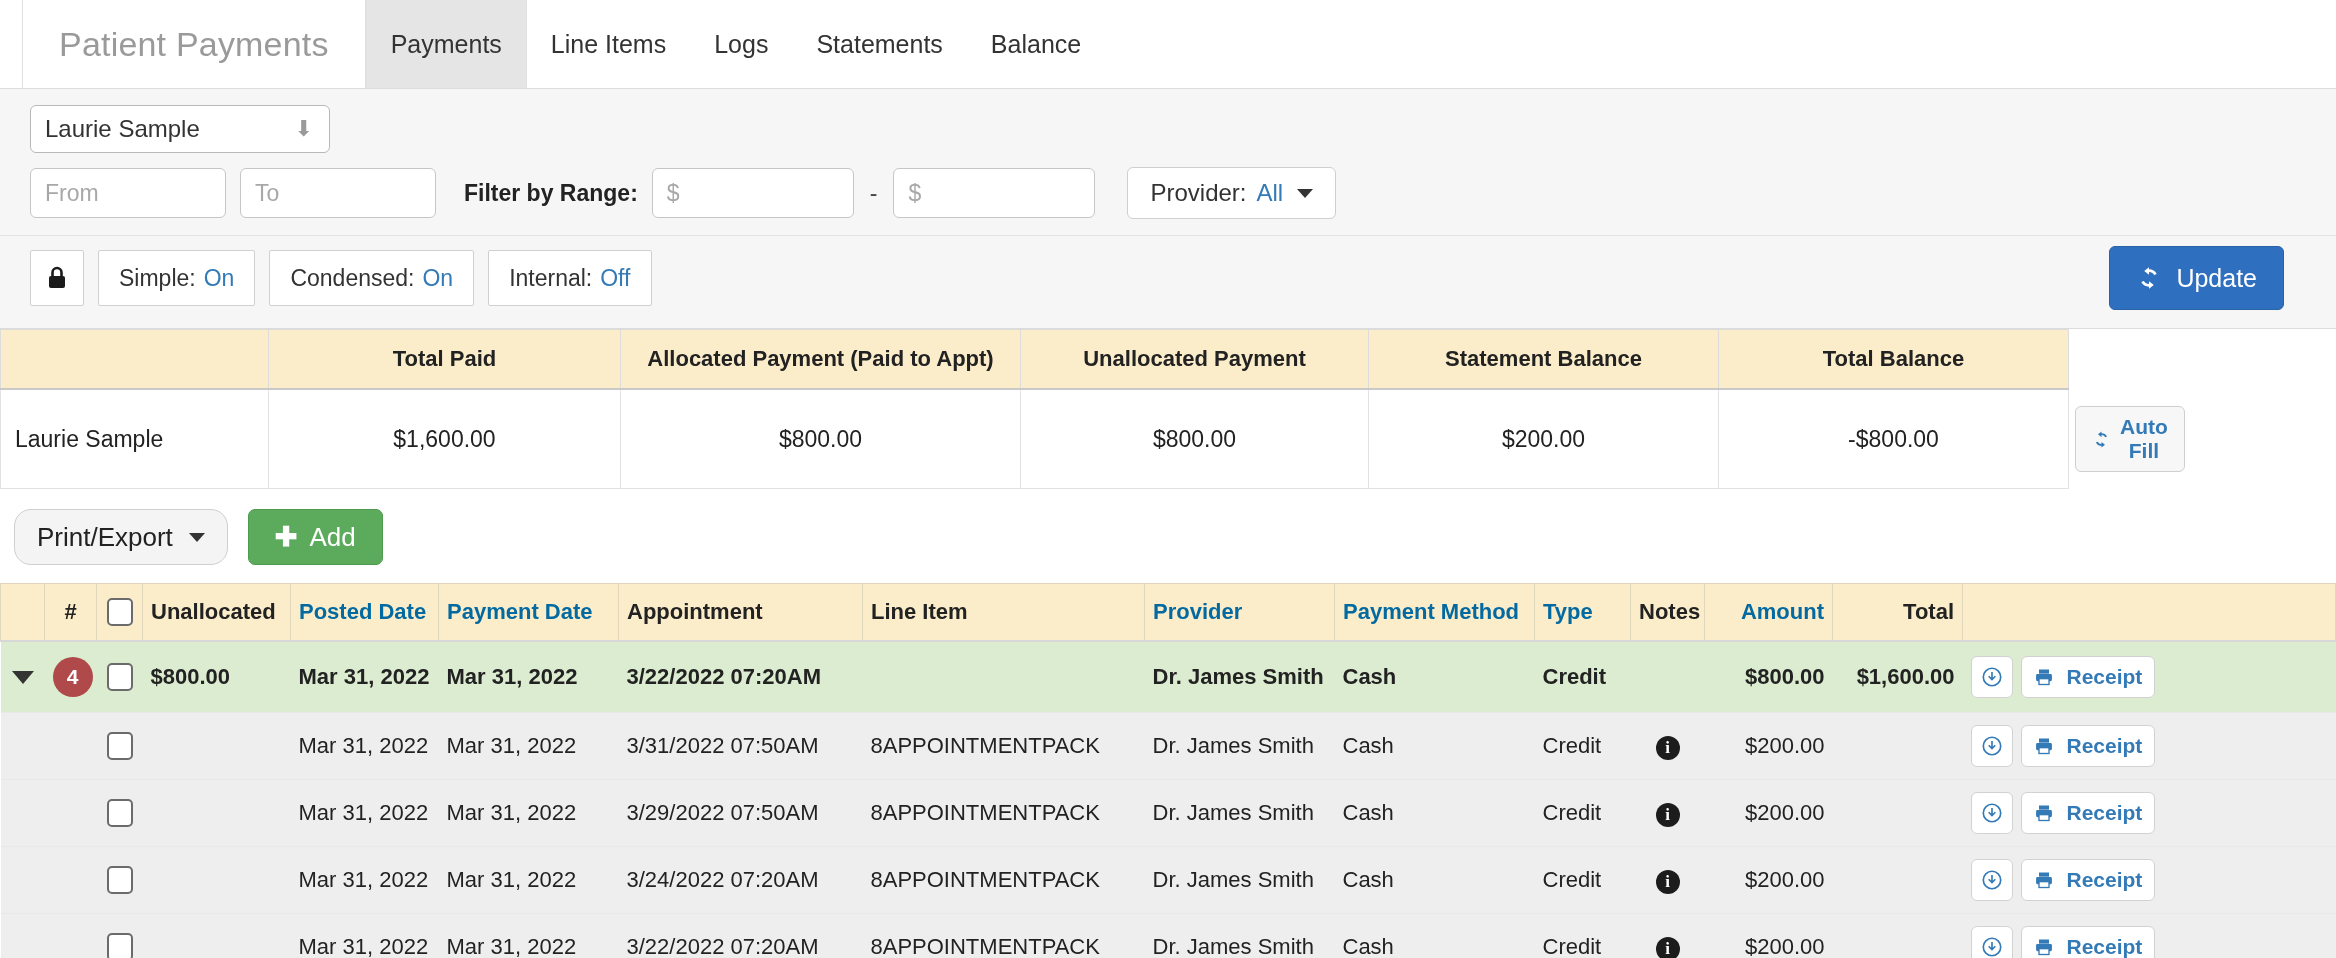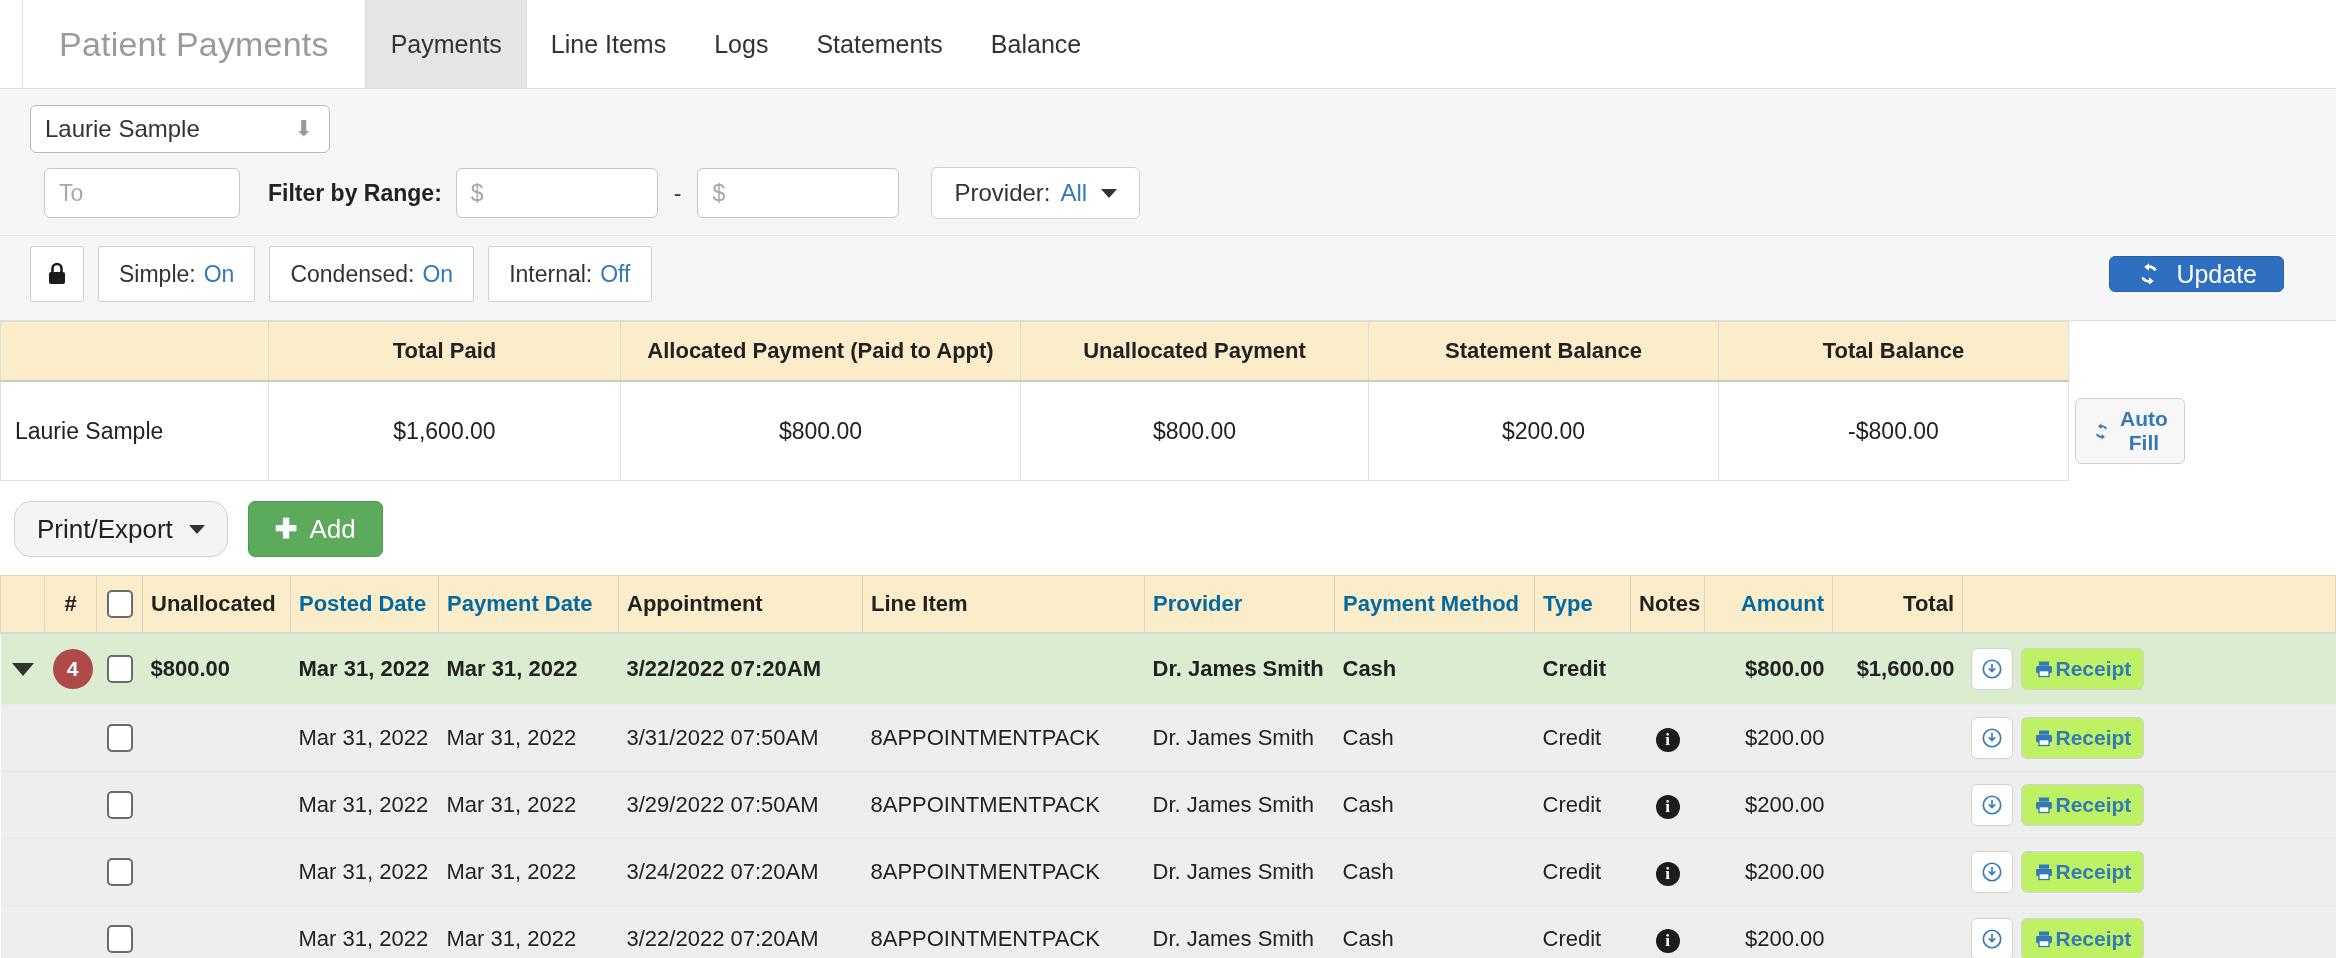--- a/index.html
+++ b/index.html
@@ -134,21 +134,21 @@
   }
   .togglebtn .tval { color: #337ab7; margin-left: 8px; }
   .lockbtn { padding: 0 16px; }
 
   .update-btn {
     margin-left: auto;
     background: #2f6fbf;
     border: 1px solid #2a62a8;
     border-radius: 6px;
     color: #fff;
-    height: 36px;
+    height: 64px;
     display: flex; align-items: center;
     padding: 0 26px;
     font-size: 25px;
     cursor: pointer;
     margin-right: 22px;
   }
   .update-btn .ricon { margin-right: 14px; display:flex; }
 
   
   .summary-wrap { padding: 0; }
@@ -301,31 +301,31 @@
     border: 1px solid #d2d2d2;
     border-radius: 6px;
     color: #337ab7;
     height: 42px;
     min-width: 42px;
     display: inline-flex; align-items: center; justify-content: center;
     cursor: pointer;
     padding: 0 8px;
   }
   .receipt-btn {
-    background: #bef264;
+    background: #ffffff;
     border: 1px solid #d2d2d2;
     border-radius: 6px;
     color: #337ab7;
     height: 42px;
     display: inline-flex; align-items: center;
     padding: 0 12px;
     font-size: 21px;
     font-weight: bold;
     cursor: pointer;
-    gap: 2px;
+    gap: 13px;
   }
 </style>
 </head>
 <body>
 
 <div class="tabbar">
   <div class="brand-tab">
     <span>Patient Payments</span>
   </div>
   <div class="tab active">
@@ -348,20 +348,21 @@
 <div class="filter-panel">
 
   <div class="frow r1">
     <div class="patient-select">
       <span>Laurie Sample</span>
       <span class="arrow">⬇</span>
     </div>
   </div>
 
   <div class="frow r2">
+    <input class="txtinput w-date" value="" placeholder="From" style="">
     <div style="width:14px"></div>
     <input class="txtinput w-date" value="" placeholder="To" style="">
     <span class="flabel">Filter by Range:</span>
     <input class="txtinput w-money" value="" placeholder="$" style="">
     <span class="dash">-</span>
     <input class="txtinput w-money" value="" placeholder="$" style="">
     <div class="provider-btn">
       <span>Provider:</span>
       <span class="pv-val">All</span>
       <span class="caret"></span>

